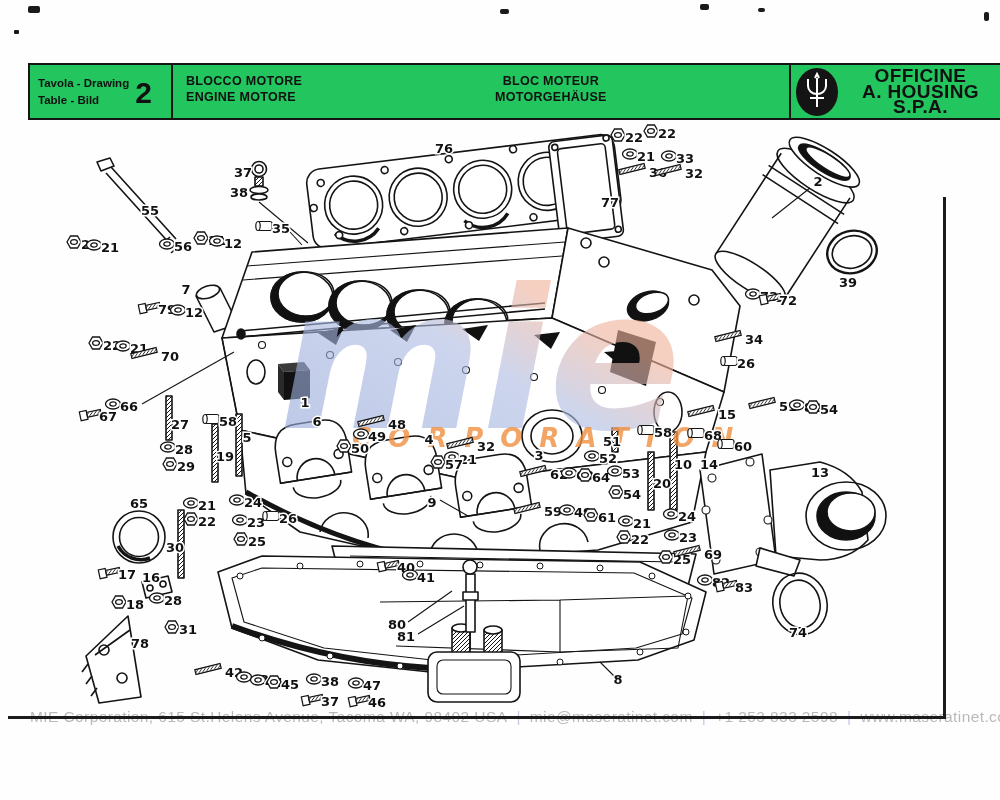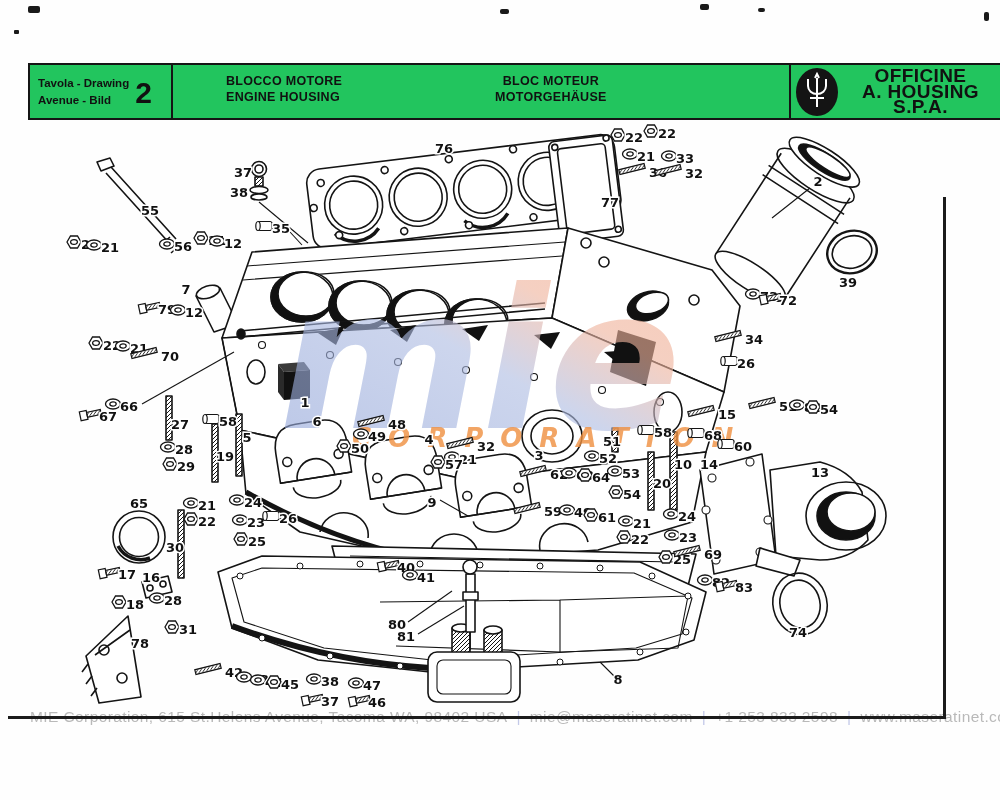--- a/index.html
+++ b/index.html
@@ -8,21 +8,21 @@
         font-family:"Liberation Sans",sans-serif;color:#111;}
   
   .hdr{position:absolute;left:28px;top:63px;width:974px;height:53px;
        border:2.5px solid #151515;display:flex;background:#22c55e;}
   .cell{height:100%;box-sizing:border-box;}
   .c1{width:143px;border-right:2.5px solid #151515;display:flex;align-items:center;}
   .c1 .lines{padding-left:8px;font-size:11.5px;font-weight:bold;line-height:17px;white-space:nowrap;}
   .c1 .bignum{font-size:30px;font-weight:bold;margin-left:6px;margin-top:2px;}
   .c2{flex:1;position:relative;}
   .titleblock{position:absolute;top:8px;font-size:12.5px;font-weight:bold;line-height:16px;letter-spacing:.3px;white-space:nowrap;}
-  .tb-it{left:13px;margin-left:40px;}
+  .tb-it{left:13px;}
   .tb-fr{left:322px;text-align:center;}
   .c4{width:215px;border-left:2.5px solid #151515;display:flex;align-items:center;}
   .logo{width:52px;height:100%;display:flex;align-items:center;justify-content:center;}
   .company{flex:1;text-align:center;font-size:19px;font-weight:bold;line-height:15.5px;letter-spacing:.4px;padding-right:6px;}
   
   .footer{position:absolute;left:30px;top:708px;width:950px;z-index:2;
           font-size:15.5px;color:#b9b9b9;letter-spacing:.4px;white-space:nowrap;}
   .footer .sep{color:#c3c9e8;margin:0 9px;}
   .rule-bottom{position:absolute;left:8px;top:716px;width:936px;height:3px;background:#1b1b1b;z-index:3;}
   .rule-right{position:absolute;left:943px;top:197px;width:2.5px;height:522px;background:#1b1b1b;z-index:3;}
@@ -34,28 +34,28 @@
 </style>
 </head>
 <body>
 
 <div class="page">
 
   <div class="hdr">
     <div class="cell c1">
       <div class="lines">
         <div>Tavola - Drawing</div>
-        <div>Avenue - Bild</div>
+        <div>Table - Bild</div>
       </div>
       <div class="bignum">2</div>
     </div>
     <div class="cell c2">
       <div class="titleblock tb-it">
         <div>BLOCCO MOTORE</div>
-        <div>ENGINE HOUSING</div>
+        <div>ENGINE MOTORE</div>
       </div>
       <div class="titleblock tb-fr">
         <div>BLOC MOTEUR</div>
         <div>MOTORGEHÄUSE</div>
       </div>
     </div>
     <div class="cell c4">
       <div class="logo">
         <svg width="48" height="52" viewBox="0 0 48 52">
           <ellipse cx="24" cy="26" rx="21" ry="24" fill="#141414"></ellipse>

